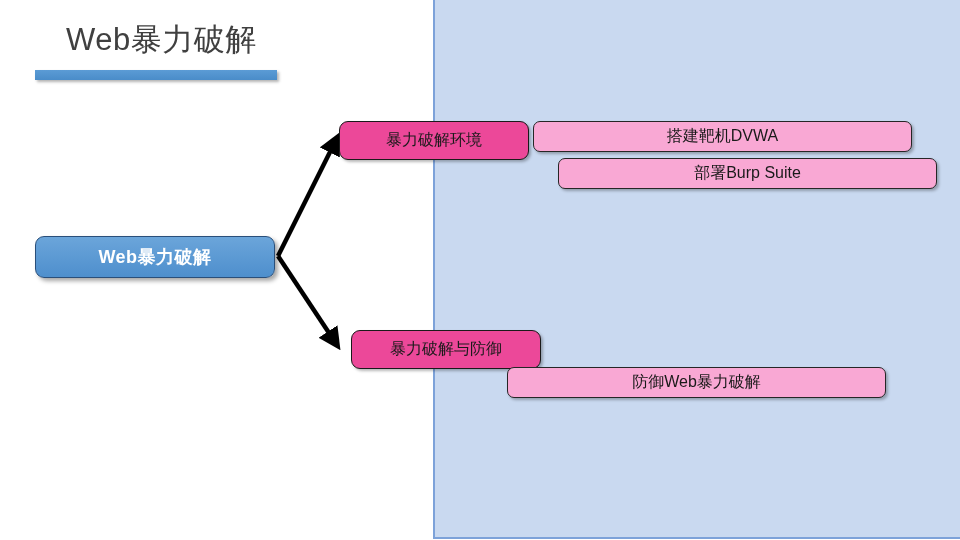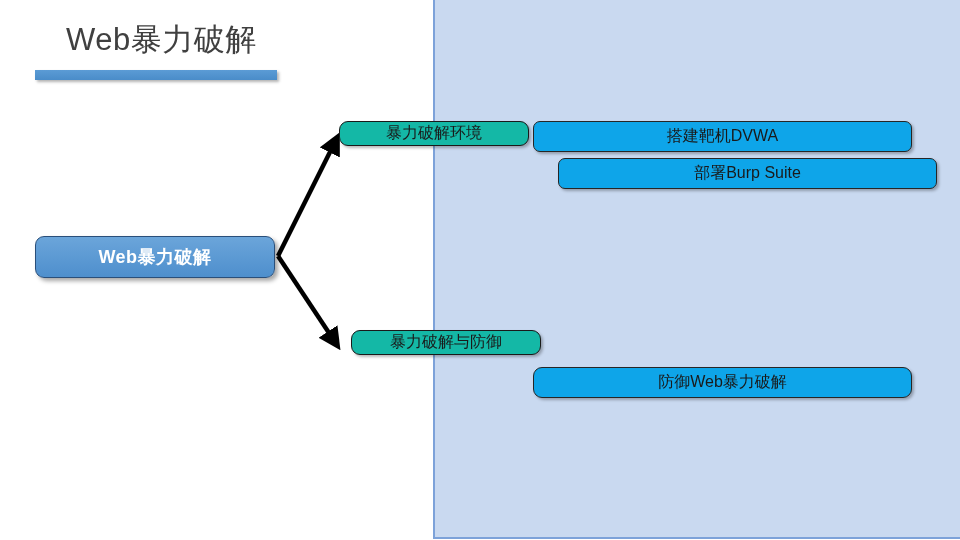--- a/index.html
+++ b/index.html
@@ -75,45 +75,45 @@
     border-radius: 9px;
     color: #ffffff;
     font-size: 18px;
     font-weight: bold;
     box-shadow: 3px 3px 4px rgba(0,0,0,0.35);
     letter-spacing: 0.5px;
   }
 
   .branch-node {
     width: 190px;
-    height: 25px;
-    background: #14b8a6;
+    height: 39px;
+    background: #ec4899;
     border: 1.5px solid #1a1a1a;
     border-radius: 9px;
     color: #1a1a1a;
     font-size: 16px;
     box-shadow: 2px 2px 3px rgba(0,0,0,0.28);
   }
   .branch-1 { left: 339px; top: 121px; }
   .branch-2 { left: 339px; top: 330px; margin-left: 12px; }
 
   .leaf-node {
     width: 379px;
     height: 31px;
-    background: #0ea5e9;
+    background: #f9a8d4;
     border: 1.5px solid #262626;
     border-radius: 7px;
     color: #1a1a1a;
     font-size: 16px;
     box-shadow: 2px 2px 3px rgba(0,0,0,0.28);
   }
   .leaf-1 { left: 533px; top: 121px; }
   .leaf-2 { left: 558px; top: 158px; text-align: right; }
   .leaf-3 { left: 533px; top: 330px; }
-  .leaf-4 { left: 533px; top: 367px; border-radius: 9px; }
+  .leaf-4 { left: 507px; top: 367px; }
 
   
   .connectors {
     position: absolute;
     left: 0;
     top: 0;
     width: 960px;
     height: 540px;
     pointer-events: none;
   }

